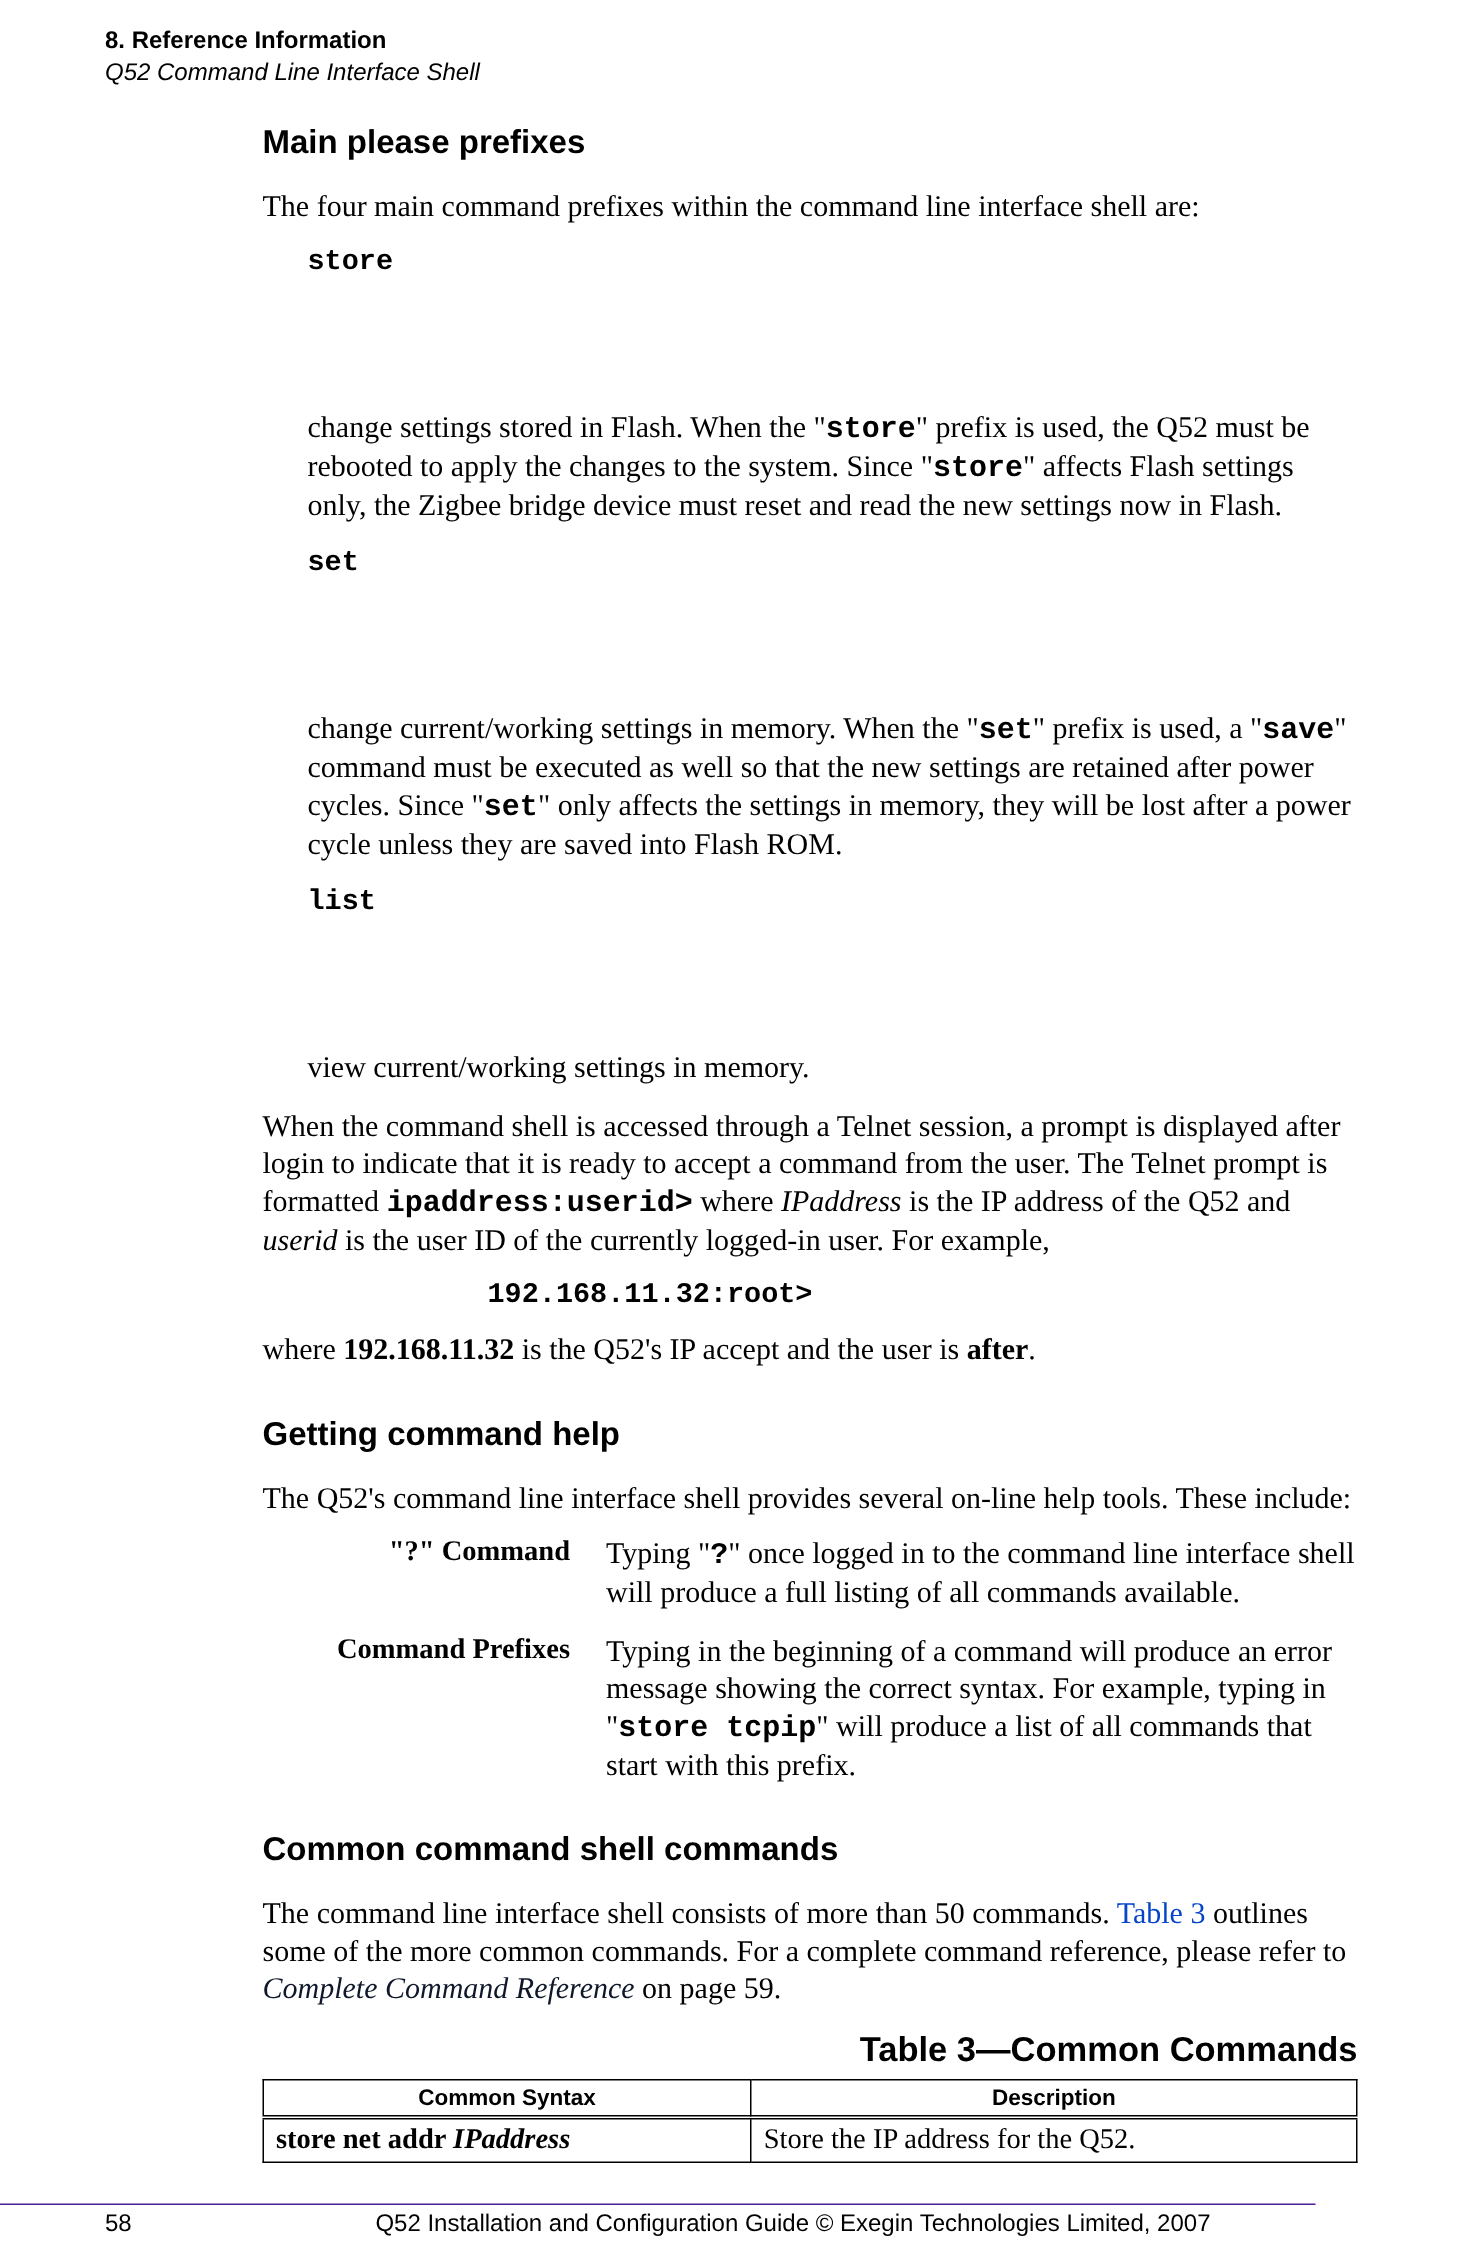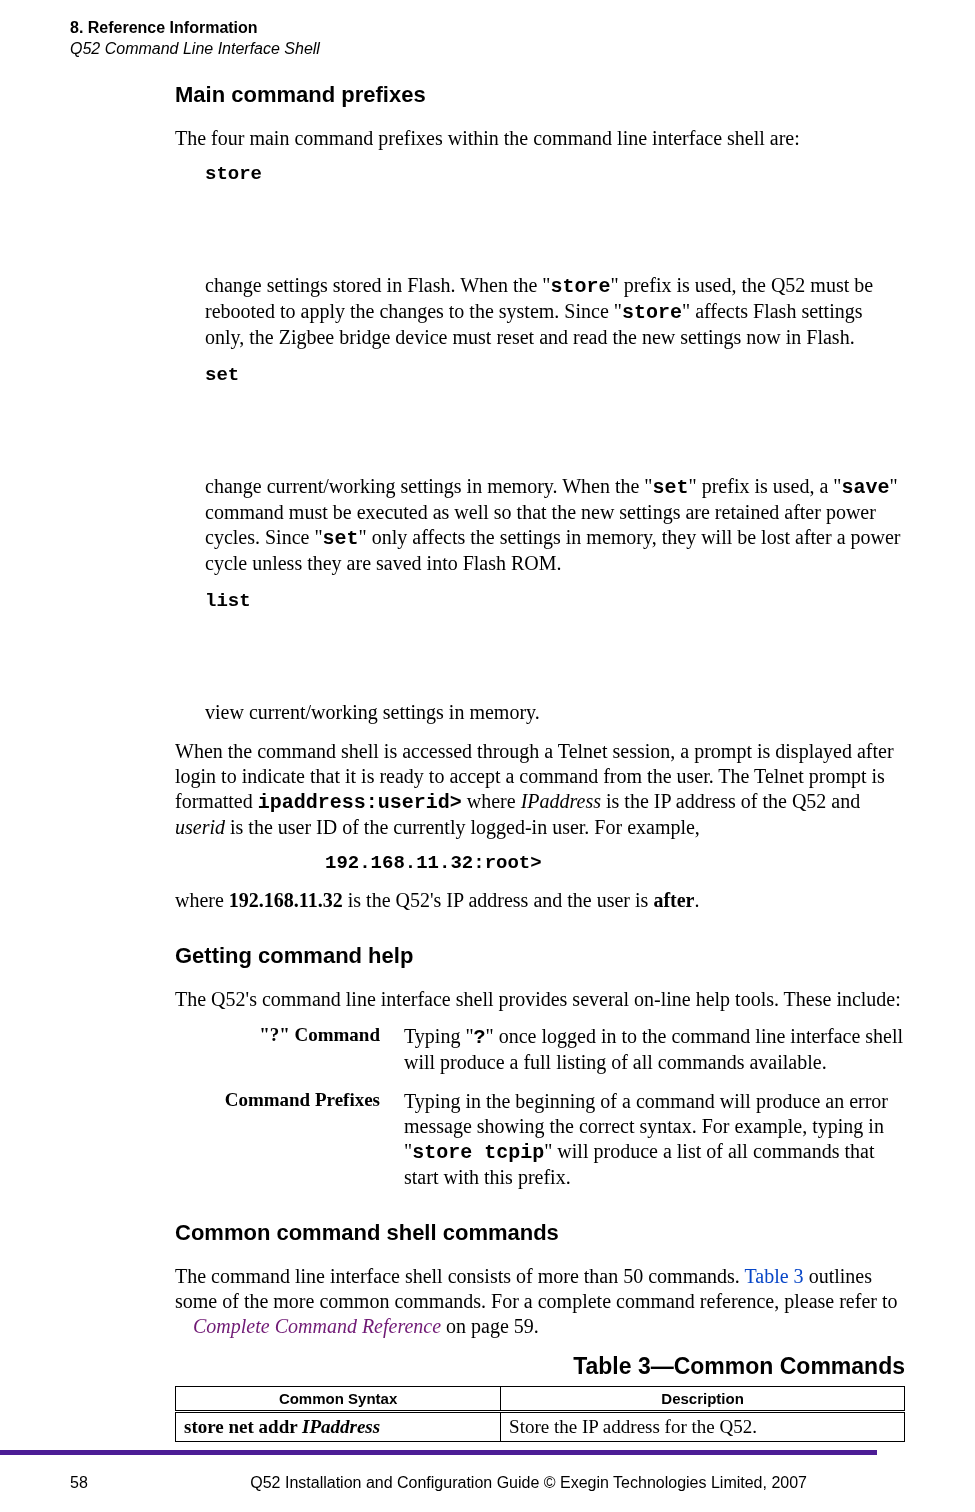--- a/index.html
+++ b/index.html
@@ -43,21 +43,21 @@
   p.body {
     font-size: 20px;
     line-height: 1.25;
     margin: 0 0 12px 0;
     text-align: left;
   }
 
   .mono { font-family: "Courier New", Courier, monospace; font-weight: 700; }
   .bold { font-weight: 700; }
   .italic { font-style: italic; }
-  .link { color: #701a75; font-style: italic; margin-left: 18px; }
+  .link { color: #0f172a; font-style: italic; }
   .link-plain { color: #0645c7; }
 
   .prefix-list {
     margin: 6px 0 0 30px;
   }
   .prefix-row {
     display: flex;
     margin-bottom: 14px;
     flex-direction: column;
   }
@@ -134,22 +134,22 @@
   table.cmd-table td.cmd .param {
     font-style: italic;
     font-weight: 700;
   }
 
   .footer {
     position: absolute;
     bottom: 20px;
     left: 0;
     width: 877px;
-    border-top: 5px solid #4c1d95;
-    padding-top: 19px;
+    border-top: 1px solid #4c1d95;
+    padding-top: 4px;
     box-sizing: border-box;
   }
   .footer-inner {
     display: flex;
     justify-content: space-between;
     padding: 0 70px;
     font-family: Arial, Helvetica, sans-serif;
     font-size: 16px;
   }
 </style>
@@ -158,21 +158,21 @@
 
 <div class="page">
 
   <div>
     <p class="header-line bold">8. Reference Information</p>
     <p class="header-line italic">Q52 Command Line Interface Shell</p>
   </div>
 
   <div class="content">
 
-    <h2 class="section first">Main command prefixes</h2>
+    <h2 class="section first">Main please prefixes</h2>
     <p class="body">The four main command prefixes within the command line interface shell are:</p>
 
     <div class="prefix-list">
 
       <div class="prefix-row">
         <div class="prefix-term">store</div>
         <div class="prefix-desc">
           <span>change settings stored in Flash. When the "</span><span class="mono">store</span><span>" prefix is used, the Q52 must be rebooted to apply the changes to the system. Since "</span><span class="mono">store</span><span>" affects Flash settings only, the Zigbee bridge device must reset and read the new settings now in Flash.</span>
         </div>
       </div>
@@ -189,21 +189,21 @@
         <div class="prefix-desc">view current/working settings in memory.</div>
       </div>
 
     </div>
 
     <p class="body">
       <span>When the command shell is accessed through a Telnet session, a prompt is displayed after login to indicate that it is ready to accept a command from the user. The Telnet prompt is formatted </span><span class="mono">ipaddress:userid&gt;</span><span> where </span><span class="italic">IPaddress</span><span> is the IP address of the Q52 and </span><span class="italic">userid</span><span> is the user ID of the currently logged-in user. For example,</span>
     </p>
     <div class="example-prompt">192.168.11.32:root&gt;</div>
     <p class="body">
-      <span>where </span><span class="bold">192.168.11.32</span><span> is the Q52's IP address and the user is </span><span class="bold">after</span><span>.</span>
+      <span>where </span><span class="bold">192.168.11.32</span><span> is the Q52's IP accept and the user is </span><span class="bold">after</span><span>.</span>
     </p>
 
     <h2 class="section">Getting command help</h2>
     <p class="body">The Q52's command line interface shell provides several on-line help tools. These include:</p>
 
     <div class="help-list">
       <div class="help-row">
         <div class="help-term">"?" Command</div>
         <div class="help-desc">
           <span>Typing "</span><span class="mono">?</span><span>" once logged in to the command line interface shell will produce a full listing of all commands available.</span>

